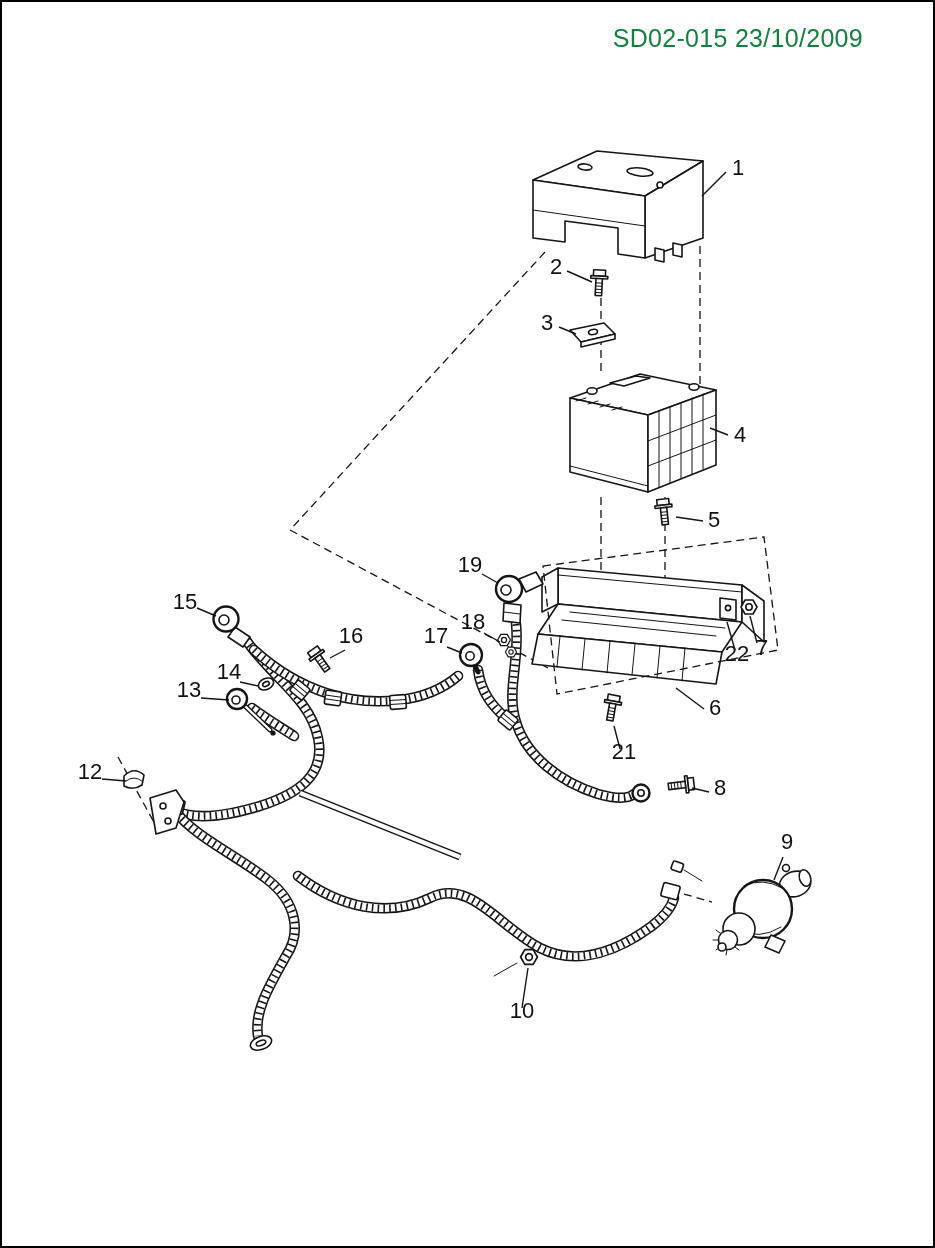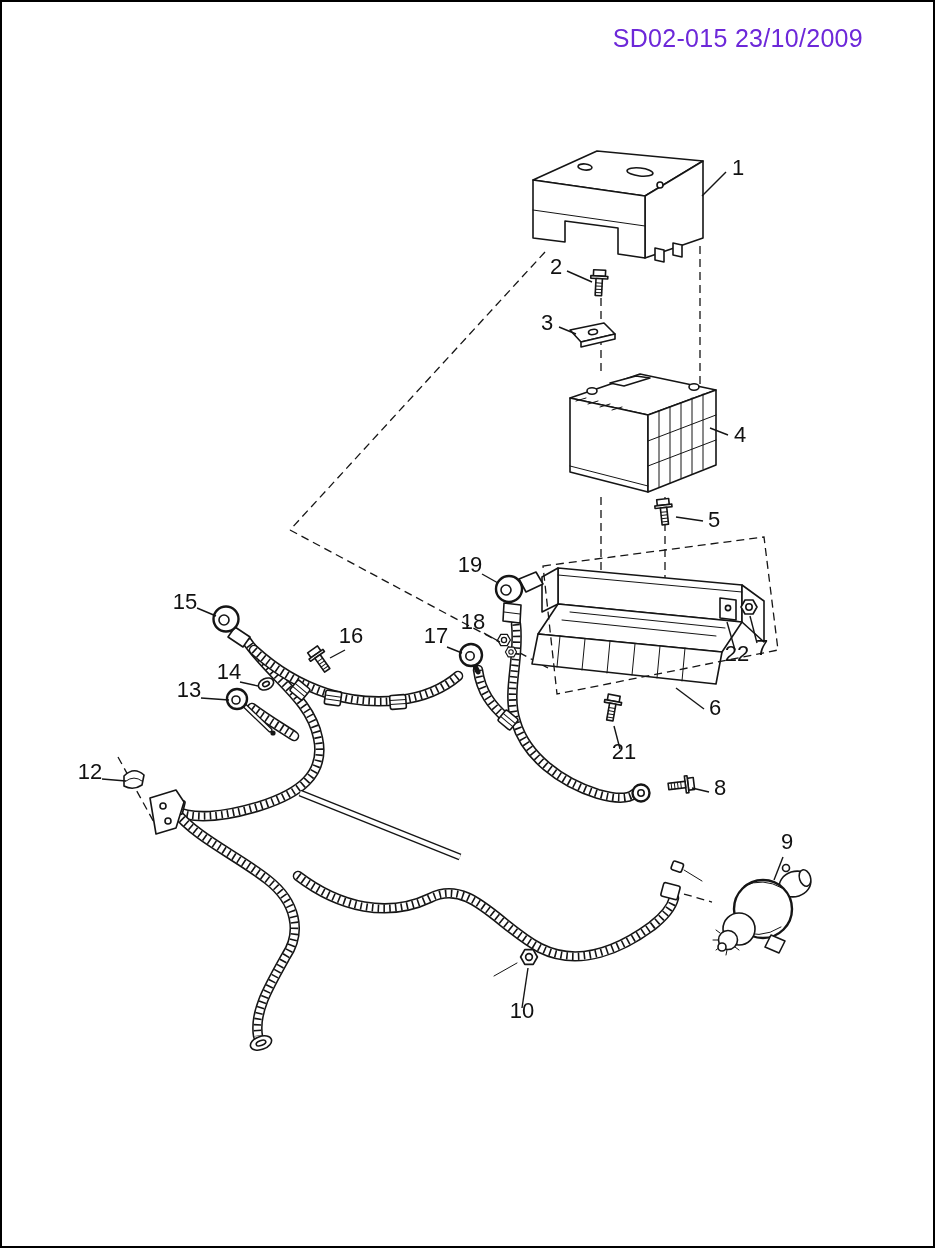--- a/index.html
+++ b/index.html
@@ -1,20 +1,20 @@
 <!DOCTYPE html>
 <html><head>
 <meta charset="utf-8">
 <style>
   html,body{margin:0;padding:0;background:#ffffff;}
   body{width:935px;height:1248px;overflow:hidden;}
   .stage{position:relative;width:935px;height:1248px;background:#fff;
          font-family:"Liberation Sans",sans-serif;}
   .frame{position:absolute;inset:0;border:2px solid #000;pointer-events:none;}
-  .title{position:absolute;top:24px;right:72px;font-size:25px;color:#6d28d9;
+  .title{position:absolute;top:24px;right:72px;font-size:25px;color:#15803d;
          letter-spacing:.3px;white-space:nowrap;}
   svg{position:absolute;left:0;top:0;}
 
   .lbl{font-family:"Liberation Sans",sans-serif;font-size:22px;fill:#111;}
   .thin{fill:none;stroke:#151515;stroke-width:1;stroke-linecap:round;}
   .fw {fill:#ffffff;stroke:#151515;stroke-width:1.6;stroke-linejoin:round;}
   .fw2{fill:#ffffff;stroke:#151515;stroke-width:2.4;stroke-linejoin:round;}
   .ldr{stroke:#151515;stroke-width:1.4;}
   .dash{fill:none;stroke:#151515;stroke-width:1.3;stroke-dasharray:8 5;}
   .tube-o{fill:none;stroke:#151515;stroke-width:10.5;stroke-linecap:round;}

